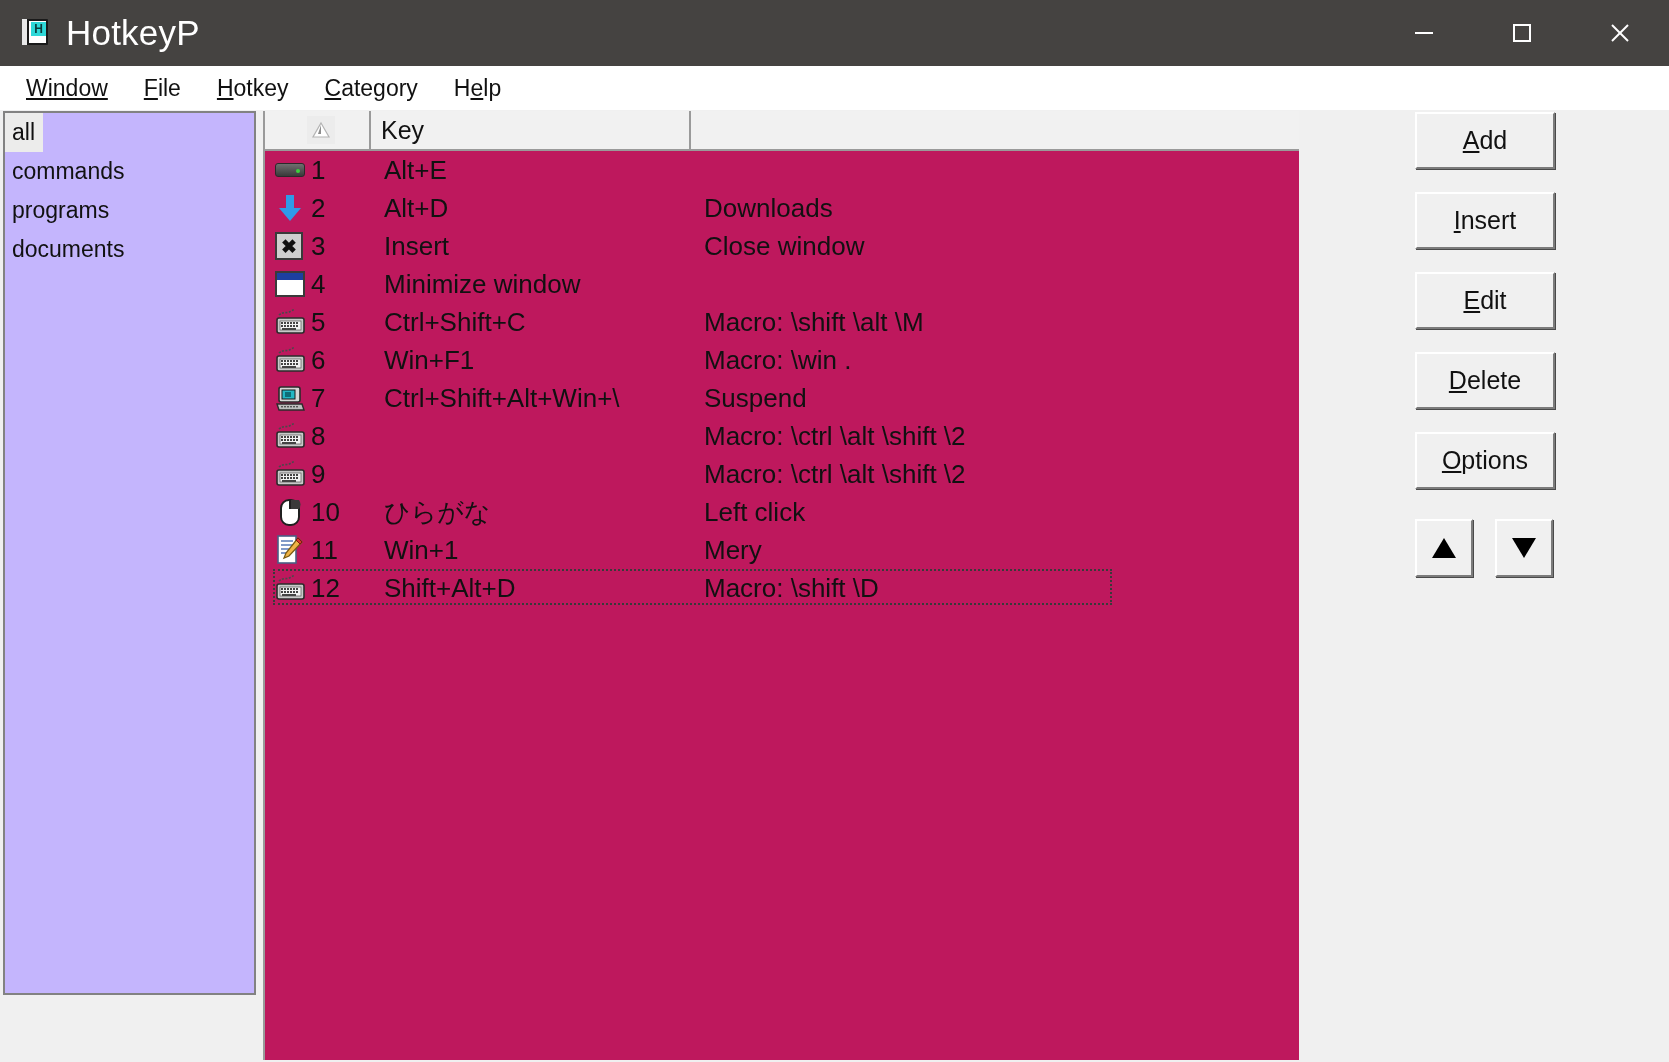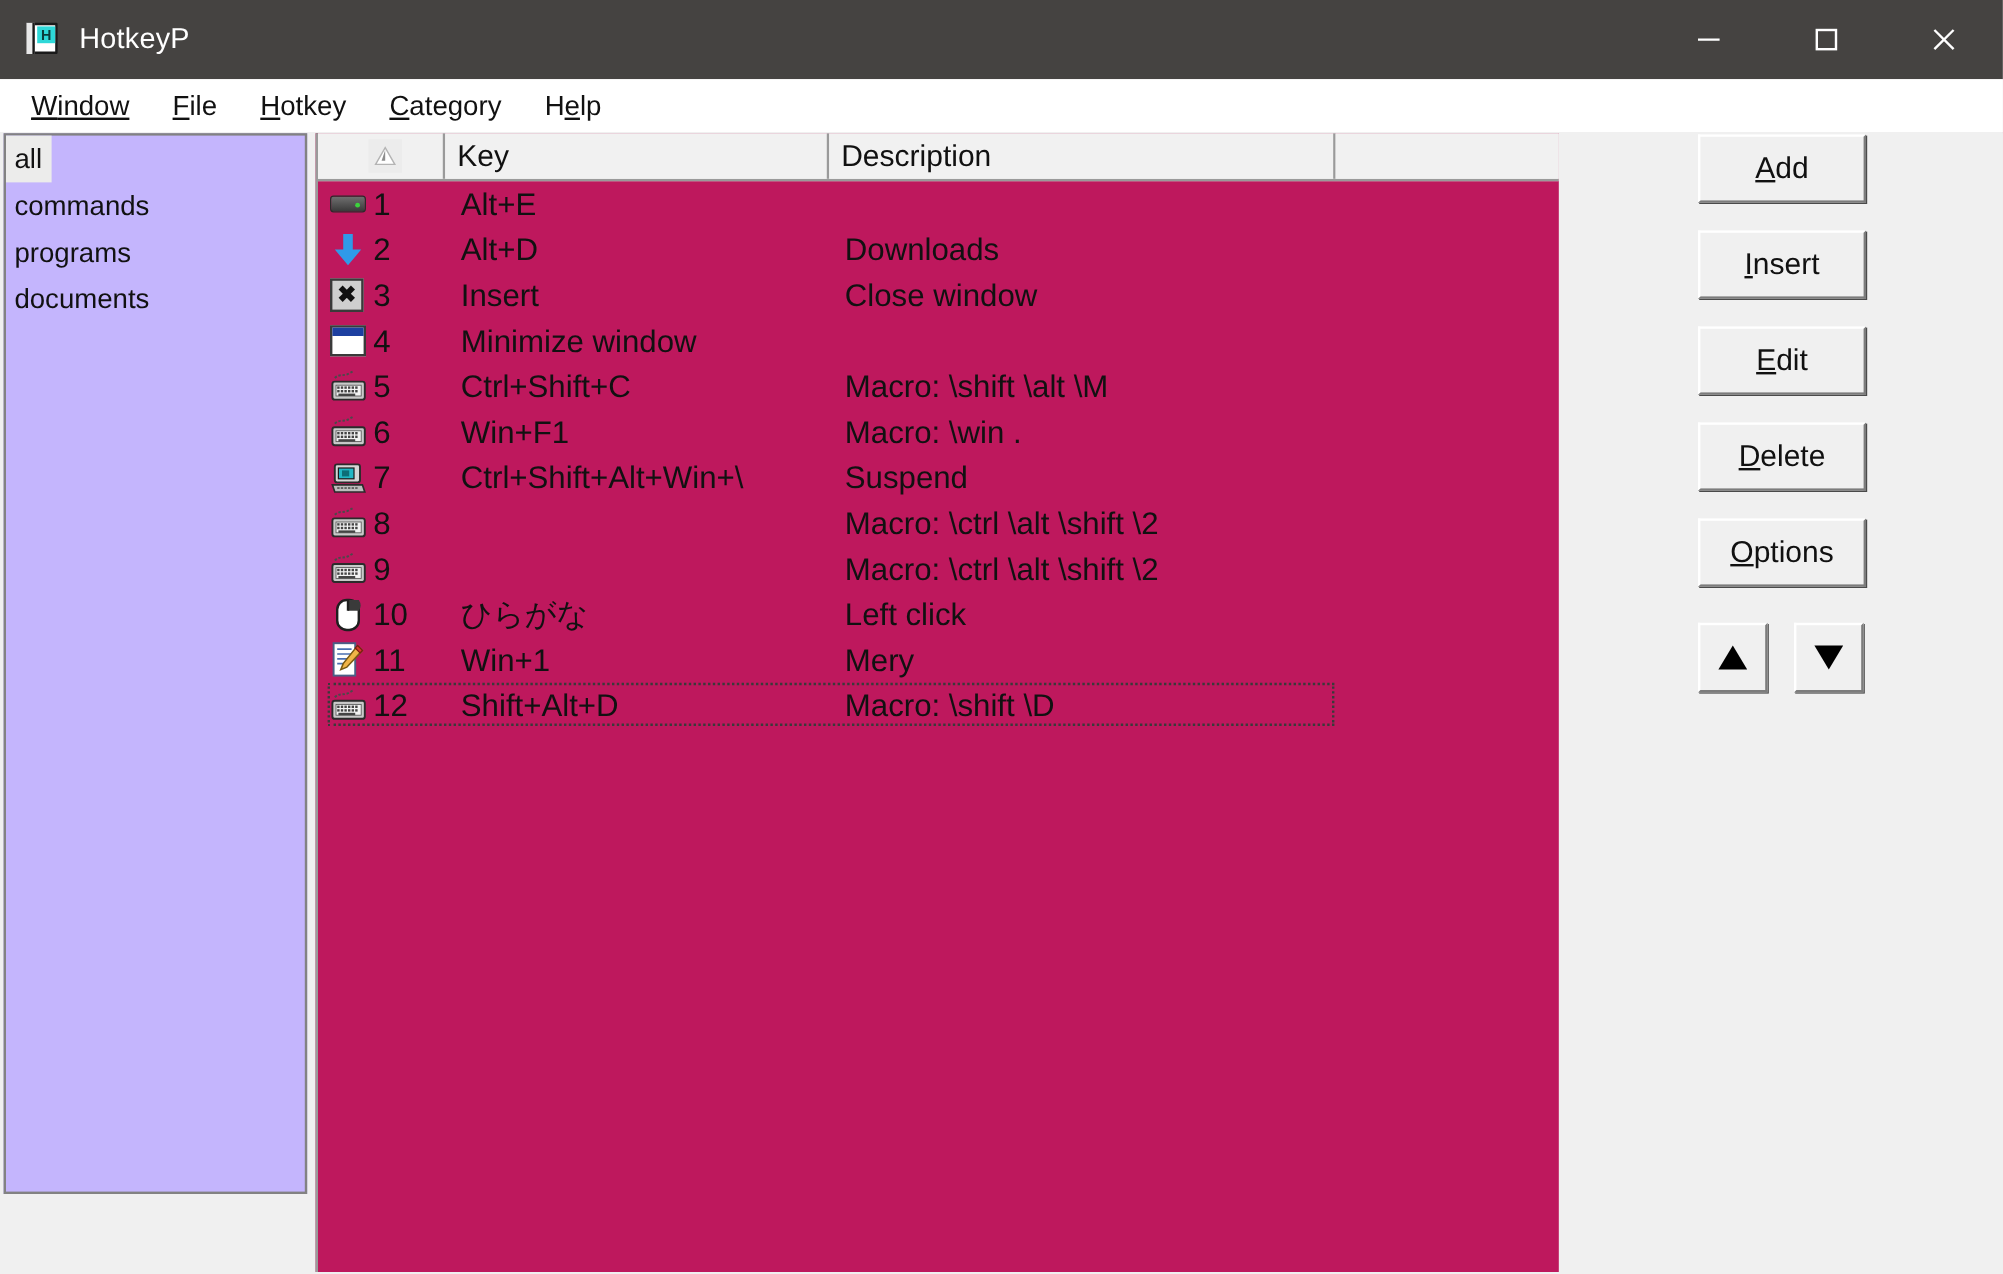--- a/index.html
+++ b/index.html
@@ -30,21 +30,21 @@
     position:absolute;left:0;top:0;width:7px;height:26px;
     background:#e8e8e8;border-right:2px solid #1a1a1a;box-sizing:border-box;
   }
   .title-icon .pane{
     position:absolute;left:9px;top:3px;width:15px;height:14px;
     background:#2ed8d8;
     font-size:12px;line-height:14px;text-align:center;color:#0a3b3b;
     font-weight:bold;font-family:"Liberation Sans",sans-serif;
   }
   .title-text{
-    color:#ffffff;font-size:24px;letter-spacing:.2px;
+    color:#ffffff;font-size:35px;letter-spacing:.2px;
     font-family:"Liberation Sans",sans-serif;font-weight:400;
   }
   .winbtns{position:absolute;right:0;top:0;height:66px;display:flex;}
   .winbtn{
     width:98px;height:66px;display:flex;align-items:center;justify-content:center;
     color:#ffffff;
   }
   .winbtn svg{display:block;}
 
   
@@ -252,23 +252,20 @@
       <div class="hcell" id="hcol-sort">
         <div class="sortglyph">
           <svg width="22" height="22" viewBox="0 0 22 22">
             <polygon points="11,4 19,18 3,18" fill="#ffffff" stroke="#b4b4b4" stroke-width="1.2"></polygon>
             <path d="M11 6 L8 15 L11 15 Z" fill="#8d8d8d"></path>
           </svg>
         </div>
       </div>
       <div class="hcell" id="hcol-key">
         <span class="lbl">Key</span>
-      </div>
-      <div class="hcell" id="hcol-desc">
-        <span class="lbl">Description</span>
       </div>
       <div class="hcell" id="hcol-blank">
         <span class="lbl"></span>
       </div>
     </div>
 
     <div class="lv-rows">
 
       <div class="row">
         <span class="icon">

